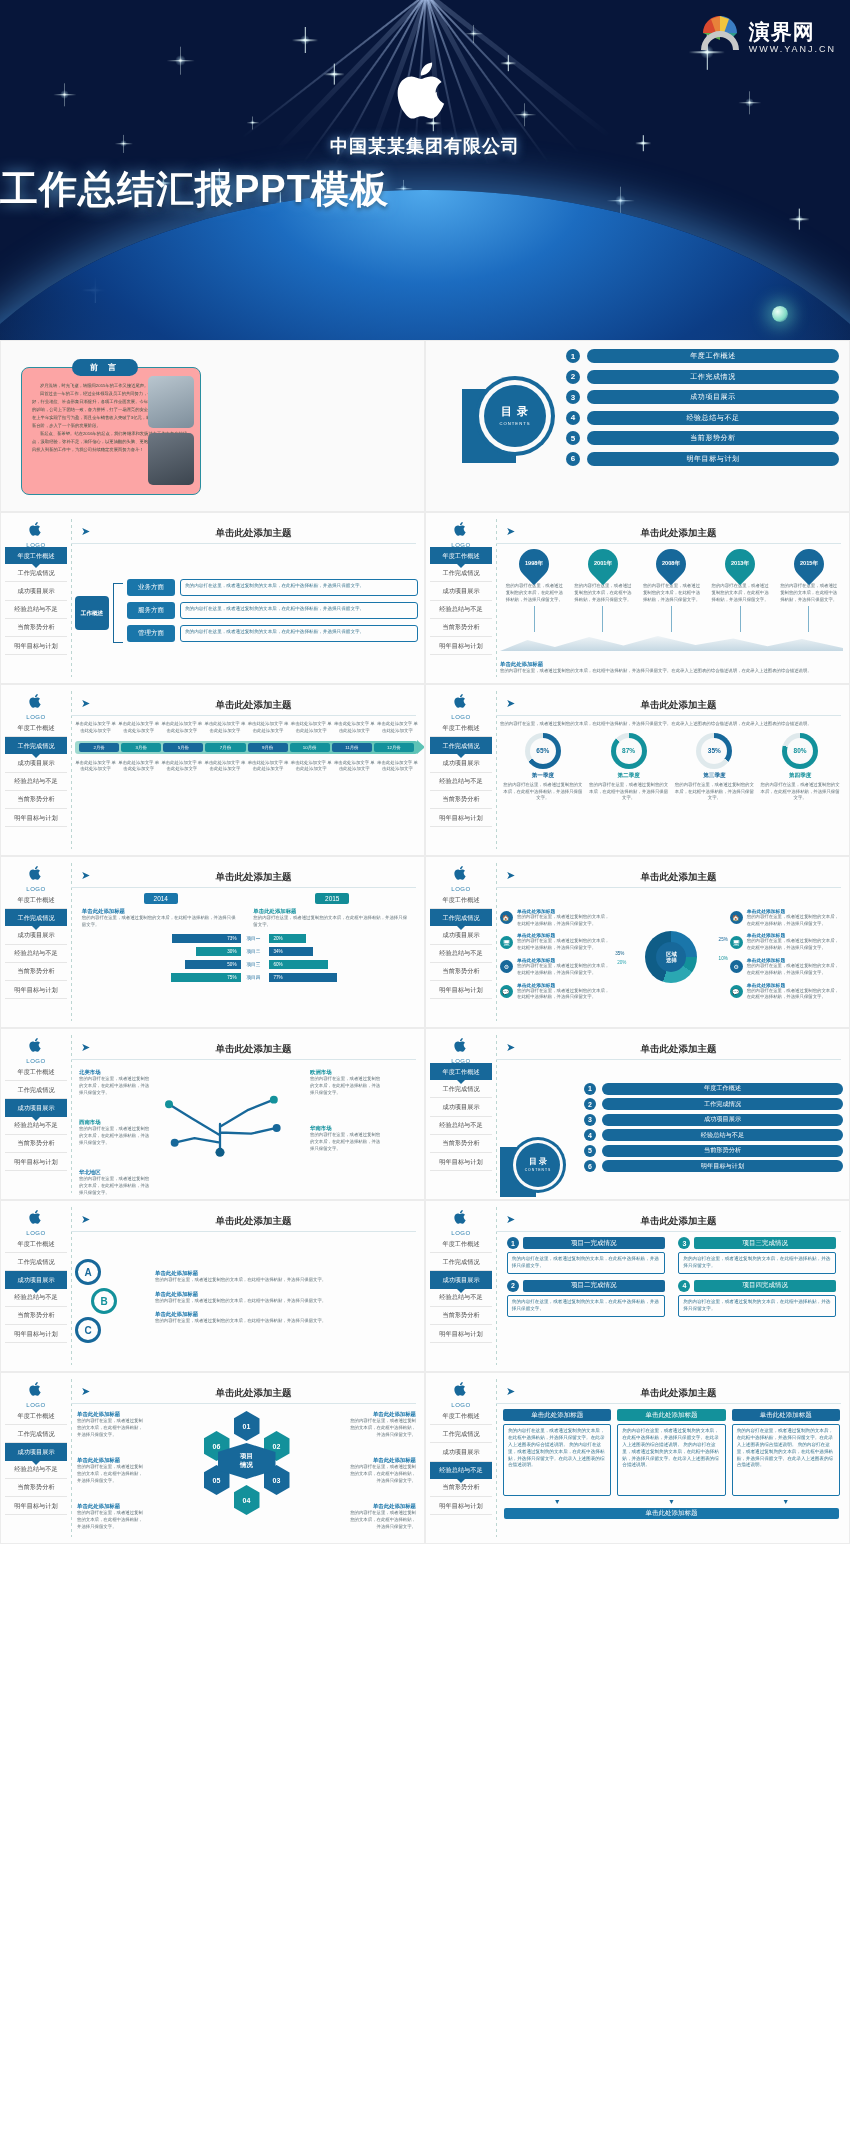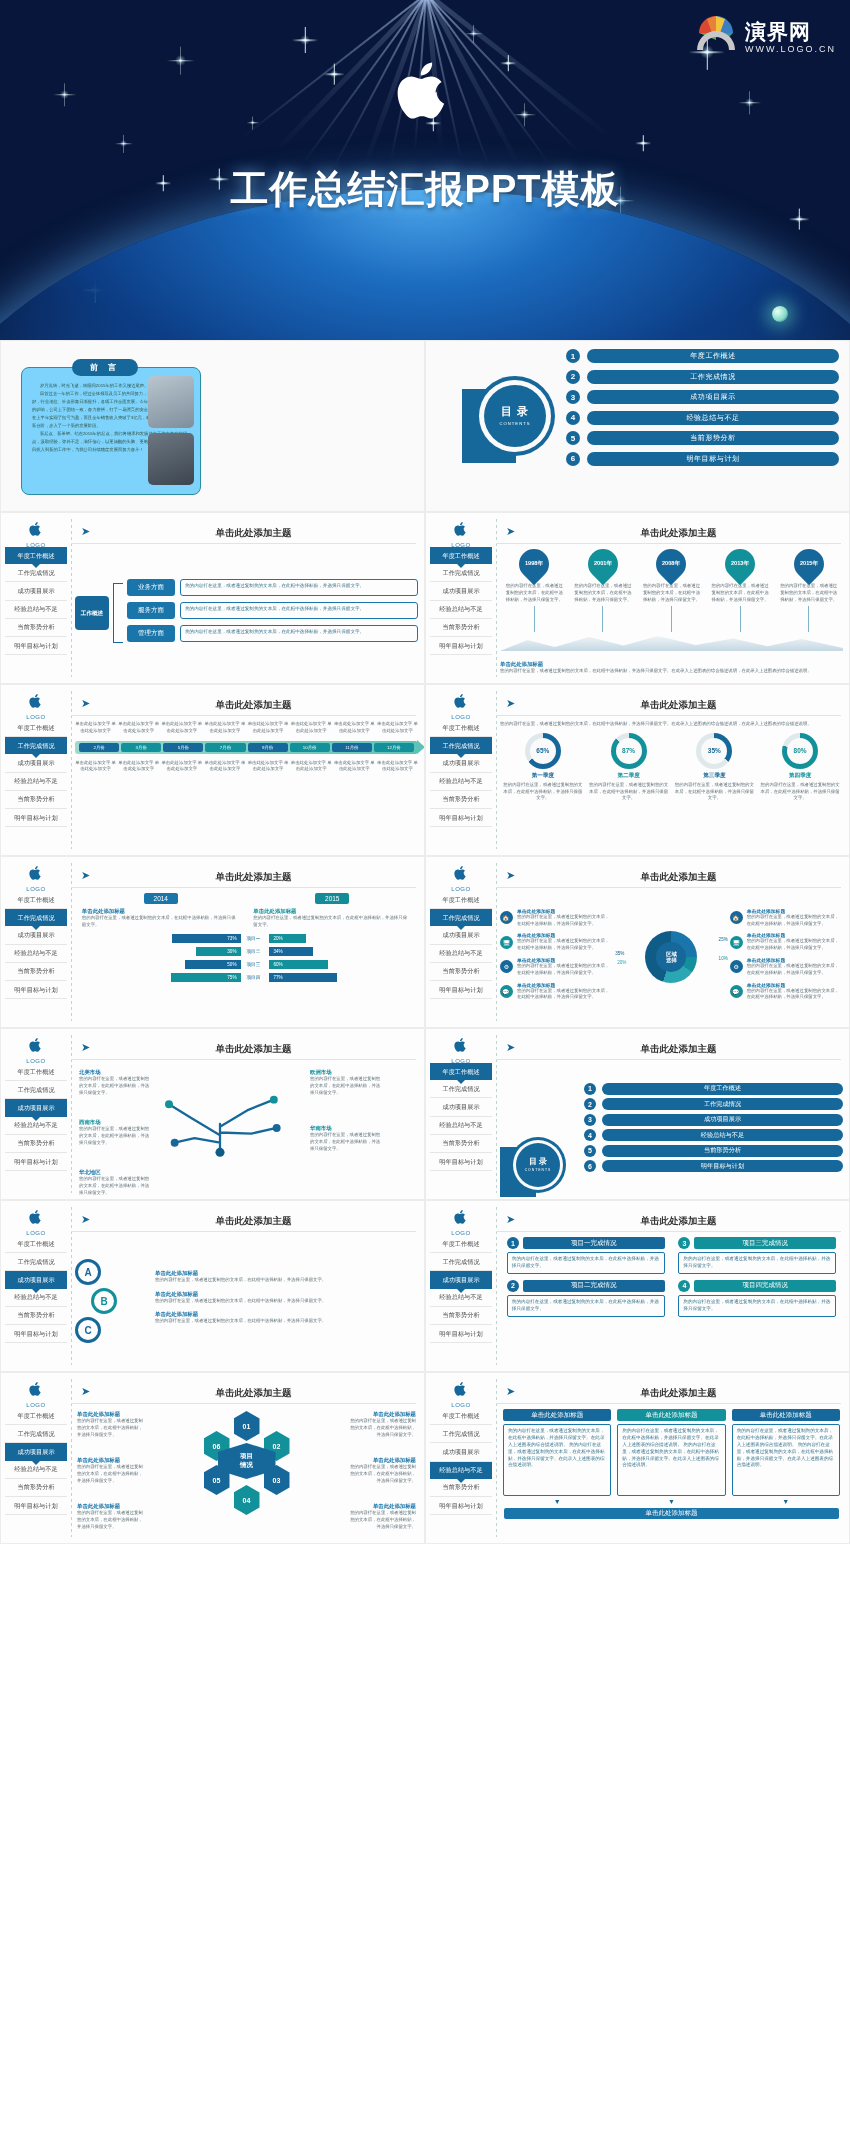--- a/index.html
+++ b/index.html
@@ -53,21 +53,21 @@
   .apple-logo {
     position:absolute; left:50%; top:58px; transform:translateX(-50%);
     width:56px; height:66px; color:#fff;
   }
   .cover-sub {
     position:absolute; left:0; right:0; top:134px; text-align:center;
     font-size:18px; font-weight:bold; color:#fff; letter-spacing:1px;
     text-shadow:0 0 10px rgba(120,190,255,.9), 0 1px 2px rgba(0,0,0,.6);
   }
   .cover-title {
-    position:absolute; left:0; right:0; top:164px; text-align:center;
+    position:absolute; left:0; right:0; top:164px; 
     font-size:38px; font-weight:bold; color:#fff; letter-spacing:1px;
     text-shadow:0 0 14px rgba(120,200,255,.8), 0 2px 4px rgba(0,0,0,.55);
   }
   .cover-meta {
     position:absolute; left:50%; top:295px; transform:translateX(-50%);
     background:rgba(14,70,128,.82);
     color:#fff; font-size:12.5px; letter-spacing:1px;
     padding:7px 34px; border-radius:6px;
     white-space:nowrap;
   }
@@ -128,21 +128,21 @@
   .num-circle{ width:12px;height:12px;border-radius:50%;background:#1a76aa;color:#fff;
                display:flex;align-items:center;justify-content:center;font-size:7px;font-weight:bold;}
   .tiny { font-size:4.4px; line-height:1.55; color:#5a6b72; }
   .lbl-teal { color:#0f8f9c; font-size:5.4px; font-weight:bold; }
   .lbl-blue { color:#1a76aa; font-size:5.4px; font-weight:bold; }
 
   
   .preface-slide { width:425px; height:172px; position:relative; background:#fafafa; border:1px solid #ececec;}
   .pf-card {
     position:absolute; left:20px; top:26px; width:180px; height:128px;
-    background:#7dd3fc; border:1.5px solid #2a8fa0; border-radius:8px;
+    background:#fca5a5; border:1.5px solid #2a8fa0; border-radius:8px;
     padding:14px 8px 8px 10px;
   }
   .pf-tag {
     position:absolute; left:50px; top:-9px; width:66px; height:17px;
     background:#17689a; color:#fff; border-radius:9px;
     display:flex; align-items:center; justify-content:center;
     font-size:8px; font-weight:bold; letter-spacing:4px;
   }
   .pf-text { font-size:4.3px; line-height:1.85; color:#2f4f3d; text-indent:8px; }
   .pf-photos{ position:absolute; right:6px; top:8px; width:46px; }
@@ -238,36 +238,37 @@
         <div class="star" style="left: 160px; top: 180px; width: 6px; height: 6px;"></div>
         <div class="star" style="left: 250px; top: 120px; width: 5px; height: 5px;"></div>
       </div>
     <div class="earth-glow"></div>
 
     <svg class="apple-logo" viewBox="0 0 56 66">
       <path fill="#ffffff" d="M38.6 34.8c-.1-7.1 5.8-10.5 6-10.7-3.3-4.8-8.4-5.5-10.2-5.6-4.3-.4-8.5 2.5-10.7 2.5-2.2 0-5.6-2.5-9.2-2.4-4.7.1-9.1 2.7-11.5 6.9C-2 34.1 1.7 46.6 6.6 53.5c2.4 3.4 5.3 7.2 9 7.1 3.6-.1 5-2.3 9.4-2.3 4.4 0 5.6 2.3 9.4 2.2 3.9-.1 6.4-3.5 8.8-6.9 2.8-4 3.9-7.8 4-8-.1-.1-7.6-2.9-7.6-11.8z"></path>
       <path fill="#ffffff" d="M32.2 13.6c2-2.4 3.3-5.7 2.9-9-2.8.1-6.3 1.9-8.3 4.2-1.8 2.1-3.4 5.5-3 8.7 3.1.3 6.3-1.6 8.4-3.9z"></path>
     </svg>
 
+    <div class="cover-sub">中国某某集团有限公司</div>
     <div class="cover-title">工作总结汇报PPT模板</div>
 
 
     <div class="brand">
       <svg class="brand-mark" viewBox="0 0 46 44">
         <path d="M23 6 A17 17 0 0 1 40 23 L23 23 Z" fill="#3b7ec4"></path>
         <path d="M23 6 A17 17 0 0 0 6 23 L23 23 Z" fill="#d9492f"></path>
         <path d="M23 6 L32 9 L27 23 L23 23 Z" fill="#f2c53d"></path>
         <path d="M23 6 L14 9 L19 23 L23 23 Z" fill="#e8823a"></path>
         <path d="M6 23 L13 23 L23 23 L23 30 Z" fill="#5aa94a"></path>
         <path d="M23 23 L40 23 L33 30 Z" fill="#2f9c8c"></path>
         <path d="M4 40 A19 19 0 0 1 42 40 L36 40 A13 13 0 0 0 10 40 Z" fill="#c8c8c8"></path>
       </svg>
       <div class="brand-text">
         <div class="cn">演界网</div>
-        <div class="url">WWW.LOGO.CN</div>
+        <div class="url">WWW.YANJ.CN</div>
       </div>
     </div>
   <div style="position: absolute; right: 62px; bottom: 18px; width: 16px; height: 16px; border-radius: 50%; background: radial-gradient(circle at 35% 35%, rgb(234, 255, 246), rgb(127, 217, 196) 60%, rgba(80, 200, 180, 0)); box-shadow: rgba(110, 230, 200, 0.45) 0px 0px 16px 6px;"></div>
     </div>
 
   <div class="slide-grid">
 
     <div class="preface-slide">
       <div class="pf-card">
         <div class="pf-tag">前 言</div>

